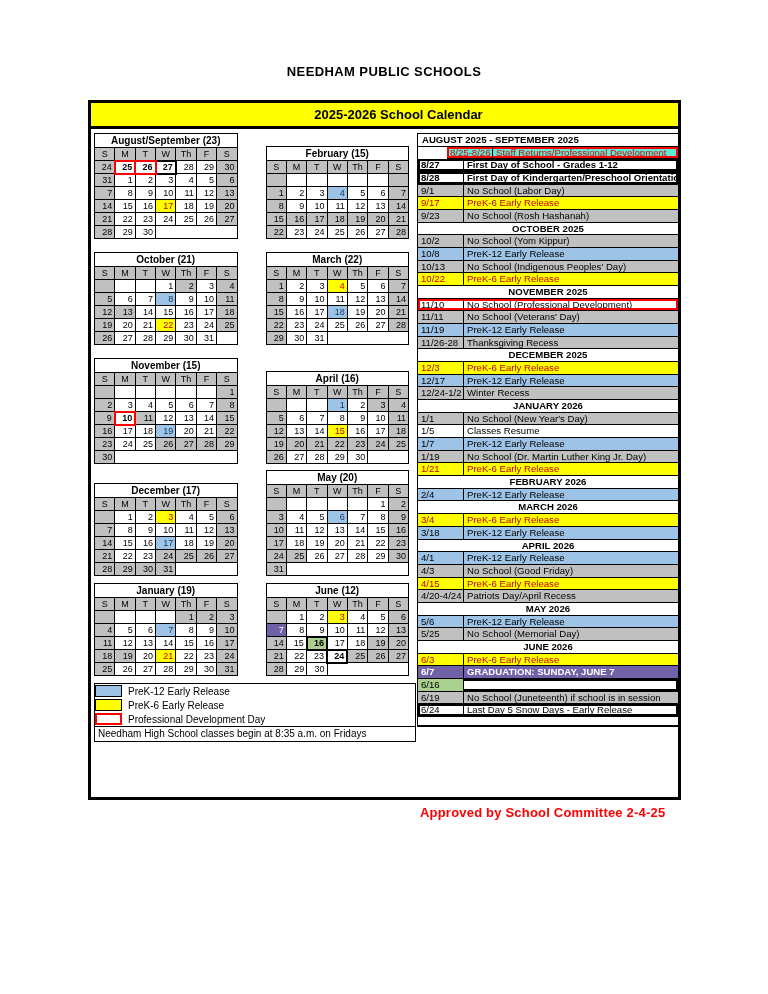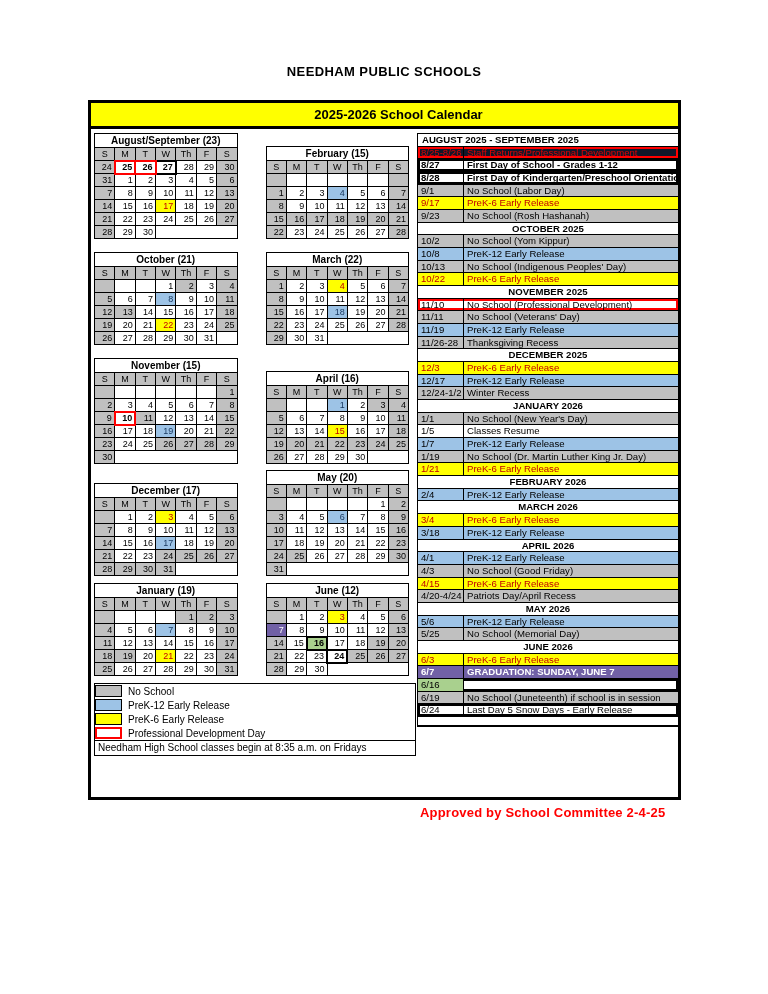--- a/index.html
+++ b/index.html
@@ -64,21 +64,21 @@
   .ev-date{width:46px;flex:none;border-right:1px solid #000;padding:0 2px 0 3px;
     box-sizing:border-box;overflow:hidden;}
   .ev-desc{flex:1;padding:0 3px;overflow:hidden;}
   .ev-header{justify-content:center;font-weight:bold;background:#fff;}
   .ev-header.left{justify-content:flex-start;padding-left:4px;}
   .ev-g{background:#C0C0C0;}
   .ev-b{background:#9DC3E6;}
   .ev-y{background:#FFFF00;color:#C00000;}
   .ev-w{background:#fff;}
   .ev-bo{background:#fff;font-weight:bold;box-shadow:inset 0 0 0 2px #000;}
-  .ev-rr{background:#0f172a;color:#E00000;box-shadow:inset 0 0 0 2px #FF0000;}
+  .ev-rr{background:#5eead4;color:#E00000;box-shadow:inset 0 0 0 2px #FF0000;margin-left:29px;}
   .ev-ro{background:#fff;box-shadow:inset 0 0 0 2px #FF0000;}
   .ev-p{background:#7161A6;color:#fff;font-weight:bold;}
   .ev-ko{background:#fff;box-shadow:inset 0 0 0 2px #000;}
   .ev-gd{background:#fff;box-shadow:inset 0 0 0 2px #000;flex-direction:column;}
   .ev-gd .ev-date{background:#A9D08E;}
   .ev-empty{height:9px;}
   .approved{
     position:absolute;top:805px;left:420px;color:#FF0000;
     font-weight:bold;font-size:13px;letter-spacing:.2px;
   }
@@ -712,24 +712,20 @@
                 <td class="g">28</td>
                 <td class="w">29</td>
                 <td class="w">30</td>
                 <td class="m" colspan="4"></td>
               </tr>
             </tbody>
           </table>
         </div>
         <div class="legend">
           <div class="legend-row">
-            <span class="swatch g"></span>
-            <span class="legend-label">No School</span>
-          </div>
-          <div class="legend-row">
             <span class="swatch b"></span>
             <span class="legend-label">PreK-12 Early Release</span>
           </div>
           <div class="legend-row">
             <span class="swatch y"></span>
             <span class="legend-label">PreK-6 Early Release</span>
           </div>
           <div class="legend-row">
             <span class="swatch rb"></span>
             <span class="legend-label">Professional Development Day</span>

